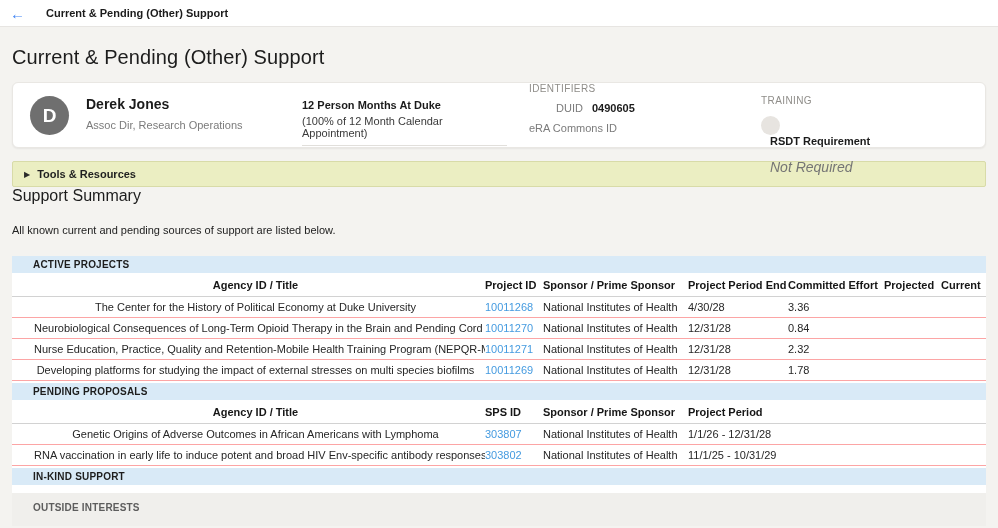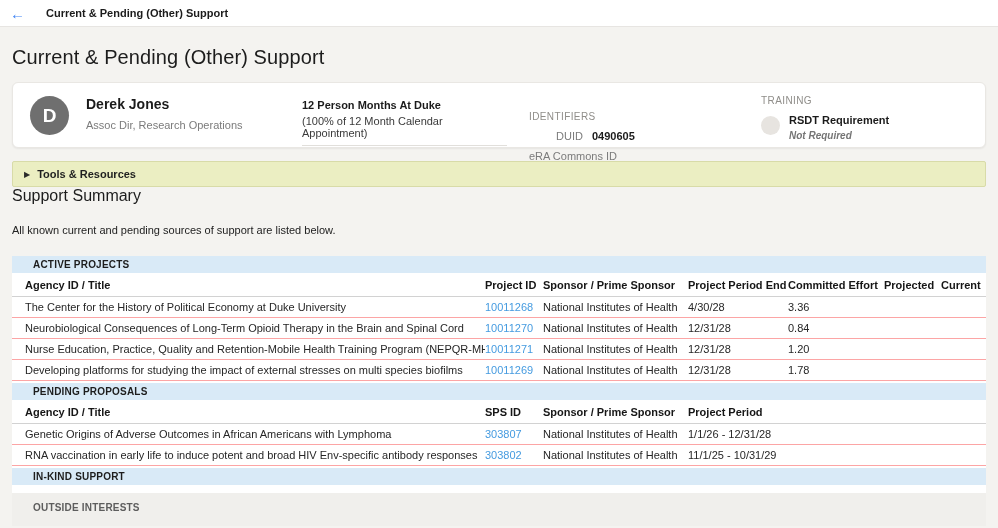--- a/index.html
+++ b/index.html
@@ -32,32 +32,32 @@
     position:absolute; left:17px; top:13px; width:39px; height:39px; border-radius:50%;
     background:#6f6f6f; color:#ffffff; display:flex; align-items:center; justify-content:center;
     font-size:19px; font-weight:bold;
   }
   .person-name-block { position:absolute; left:73px; top:13px; }
   .person-name { font-size:14px; font-weight:bold; color:#1b1b1b; }
   .person-role { font-size:11px; color:#7b7b7b; margin-top:7px; }
   .months-block { position:absolute; left:289px; top:16px; width:205px; border-bottom:1px solid #e1dfdb; padding-bottom:6px; }
   .months-title { font-size:11px; font-weight:bold; color:#1b1b1b; }
   .months-detail { font-size:11px; color:#3a3a3a; margin-top:4px; }
-  .identifiers-block { position:absolute; left:516px; top:28px; }
+  .identifiers-block { position:absolute; left:516px; top:0; }
   .block-label { font-size:10px; color:#8f8d89; letter-spacing:0.4px; }
   .duid-row { font-size:11px; margin-top:8px; }
   .duid-label { color:#7b7b7b;padding-left:27px; }
   .duid-value { font-weight:bold; color:#1b1b1b; margin-left:6px; }
   .era-row { font-size:11px; color:#7b7b7b; margin-top:8px; }
   .training-block { position:absolute; left:748px; top:12px; }
-  .training-body { display:flex; margin-top:8px; }
+  .training-body { display:flex; margin-top:8px;flex-direction:column; }
   .training-circle { width:19px; height:19px; border-radius:50%; background:#e7e4e0; margin-top:2px; }
   .training-texts { margin-left:9px; }
   .training-name { font-size:11px; font-weight:bold; color:#1b1b1b; }
-  .training-status { font-size:10px; font-style:italic; color:#757575; margin-top:4px;font-weight:bold; }
+  .training-status { font-size:14px; font-style:italic; color:#757575; margin-top:12px; }
 
   
   .tools-bar {
     margin-top:13px; height:26px; background:#ebeec2; border:1px solid #d8dba8; border-radius:2px;
     display:flex; align-items:center; padding:0 11px; cursor:pointer;
   }
   .tools-arrow { font-size:8px; color:#2a2a2a; margin-right:7px; }
   .tools-label { font-size:11px; font-weight:bold; color:#1f1f1f;text-align:center; }
 
   
@@ -71,21 +71,21 @@
     font-size:10px; font-weight:bold; color:#1d1d1d; letter-spacing:0.2px;
   }
   .section-bar.gray {
     background:#f0efec; color:#5d5d5d; height:33px; align-items:flex-start; padding-top:9px;
   }
   .grid-row { display:grid; align-items:center; background:#ffffff; }
   .cols-active { grid-template-columns:473px 58px 145px 100px 96px 57px 1fr; }
   .cols-pending { grid-template-columns:473px 58px 145px 100px 1fr; }
   .header-row { height:24px; border-bottom:1px solid #d2d2d2; font-size:11px; font-weight:bold; color:#161616; }
   .data-row { height:21px; border-bottom:1px solid #fca5a5; font-size:11px; color:#262626; }
-  .cell-first { padding-left:13px; padding-right:8px; white-space:nowrap; overflow:hidden; }
+  .cell-first { padding-left:22px; padding-right:8px; white-space:nowrap; overflow:hidden;text-align:center; }
   .link { color:#459be0; cursor:pointer; }
   .gap { height:8px; background:#ffffff; }
   .spacer2 { height:2px; background:#ffffff; }
 </style>
 </head>
 <body>
 
 <div class="topbar">
   <span class="back-arrow">←</span>
   <span class="topbar-title">Current &amp; Pending (Other) Support</span>
@@ -149,34 +149,34 @@
     <div class="grid-row cols-active data-row">
       <div class="cell-first">The Center for the History of Political Economy at Duke University</div>
       <div class="link">10011268</div>
       <div>National Institutes of Health</div>
       <div>4/30/28</div>
       <div>3.36</div>
       <div></div>
       <div></div>
     </div>
     <div class="grid-row cols-active data-row">
-      <div class="cell-first">Neurobiological Consequences of Long-Term Opioid Therapy in the Brain and Spinal Cord</div>
+      <div class="cell-first">Neurobiological Consequences of Long-Term Opioid Therapy in the Brain and Pending Cord</div>
       <div class="link">10011270</div>
       <div>National Institutes of Health</div>
       <div>12/31/28</div>
       <div>0.84</div>
       <div></div>
       <div></div>
     </div>
     <div class="grid-row cols-active data-row">
       <div class="cell-first">Nurse Education, Practice, Quality and Retention-Mobile Health Training Program (NEPQR-MHTP)</div>
       <div class="link">10011271</div>
       <div>National Institutes of Health</div>
       <div>12/31/28</div>
-      <div>1.20</div>
+      <div>2.32</div>
       <div></div>
       <div></div>
     </div>
     <div class="grid-row cols-active data-row">
       <div class="cell-first">Developing platforms for studying the impact of external stresses on multi species biofilms</div>
       <div class="link">10011269</div>
       <div>National Institutes of Health</div>
       <div>12/31/28</div>
       <div>1.78</div>
       <div></div>

